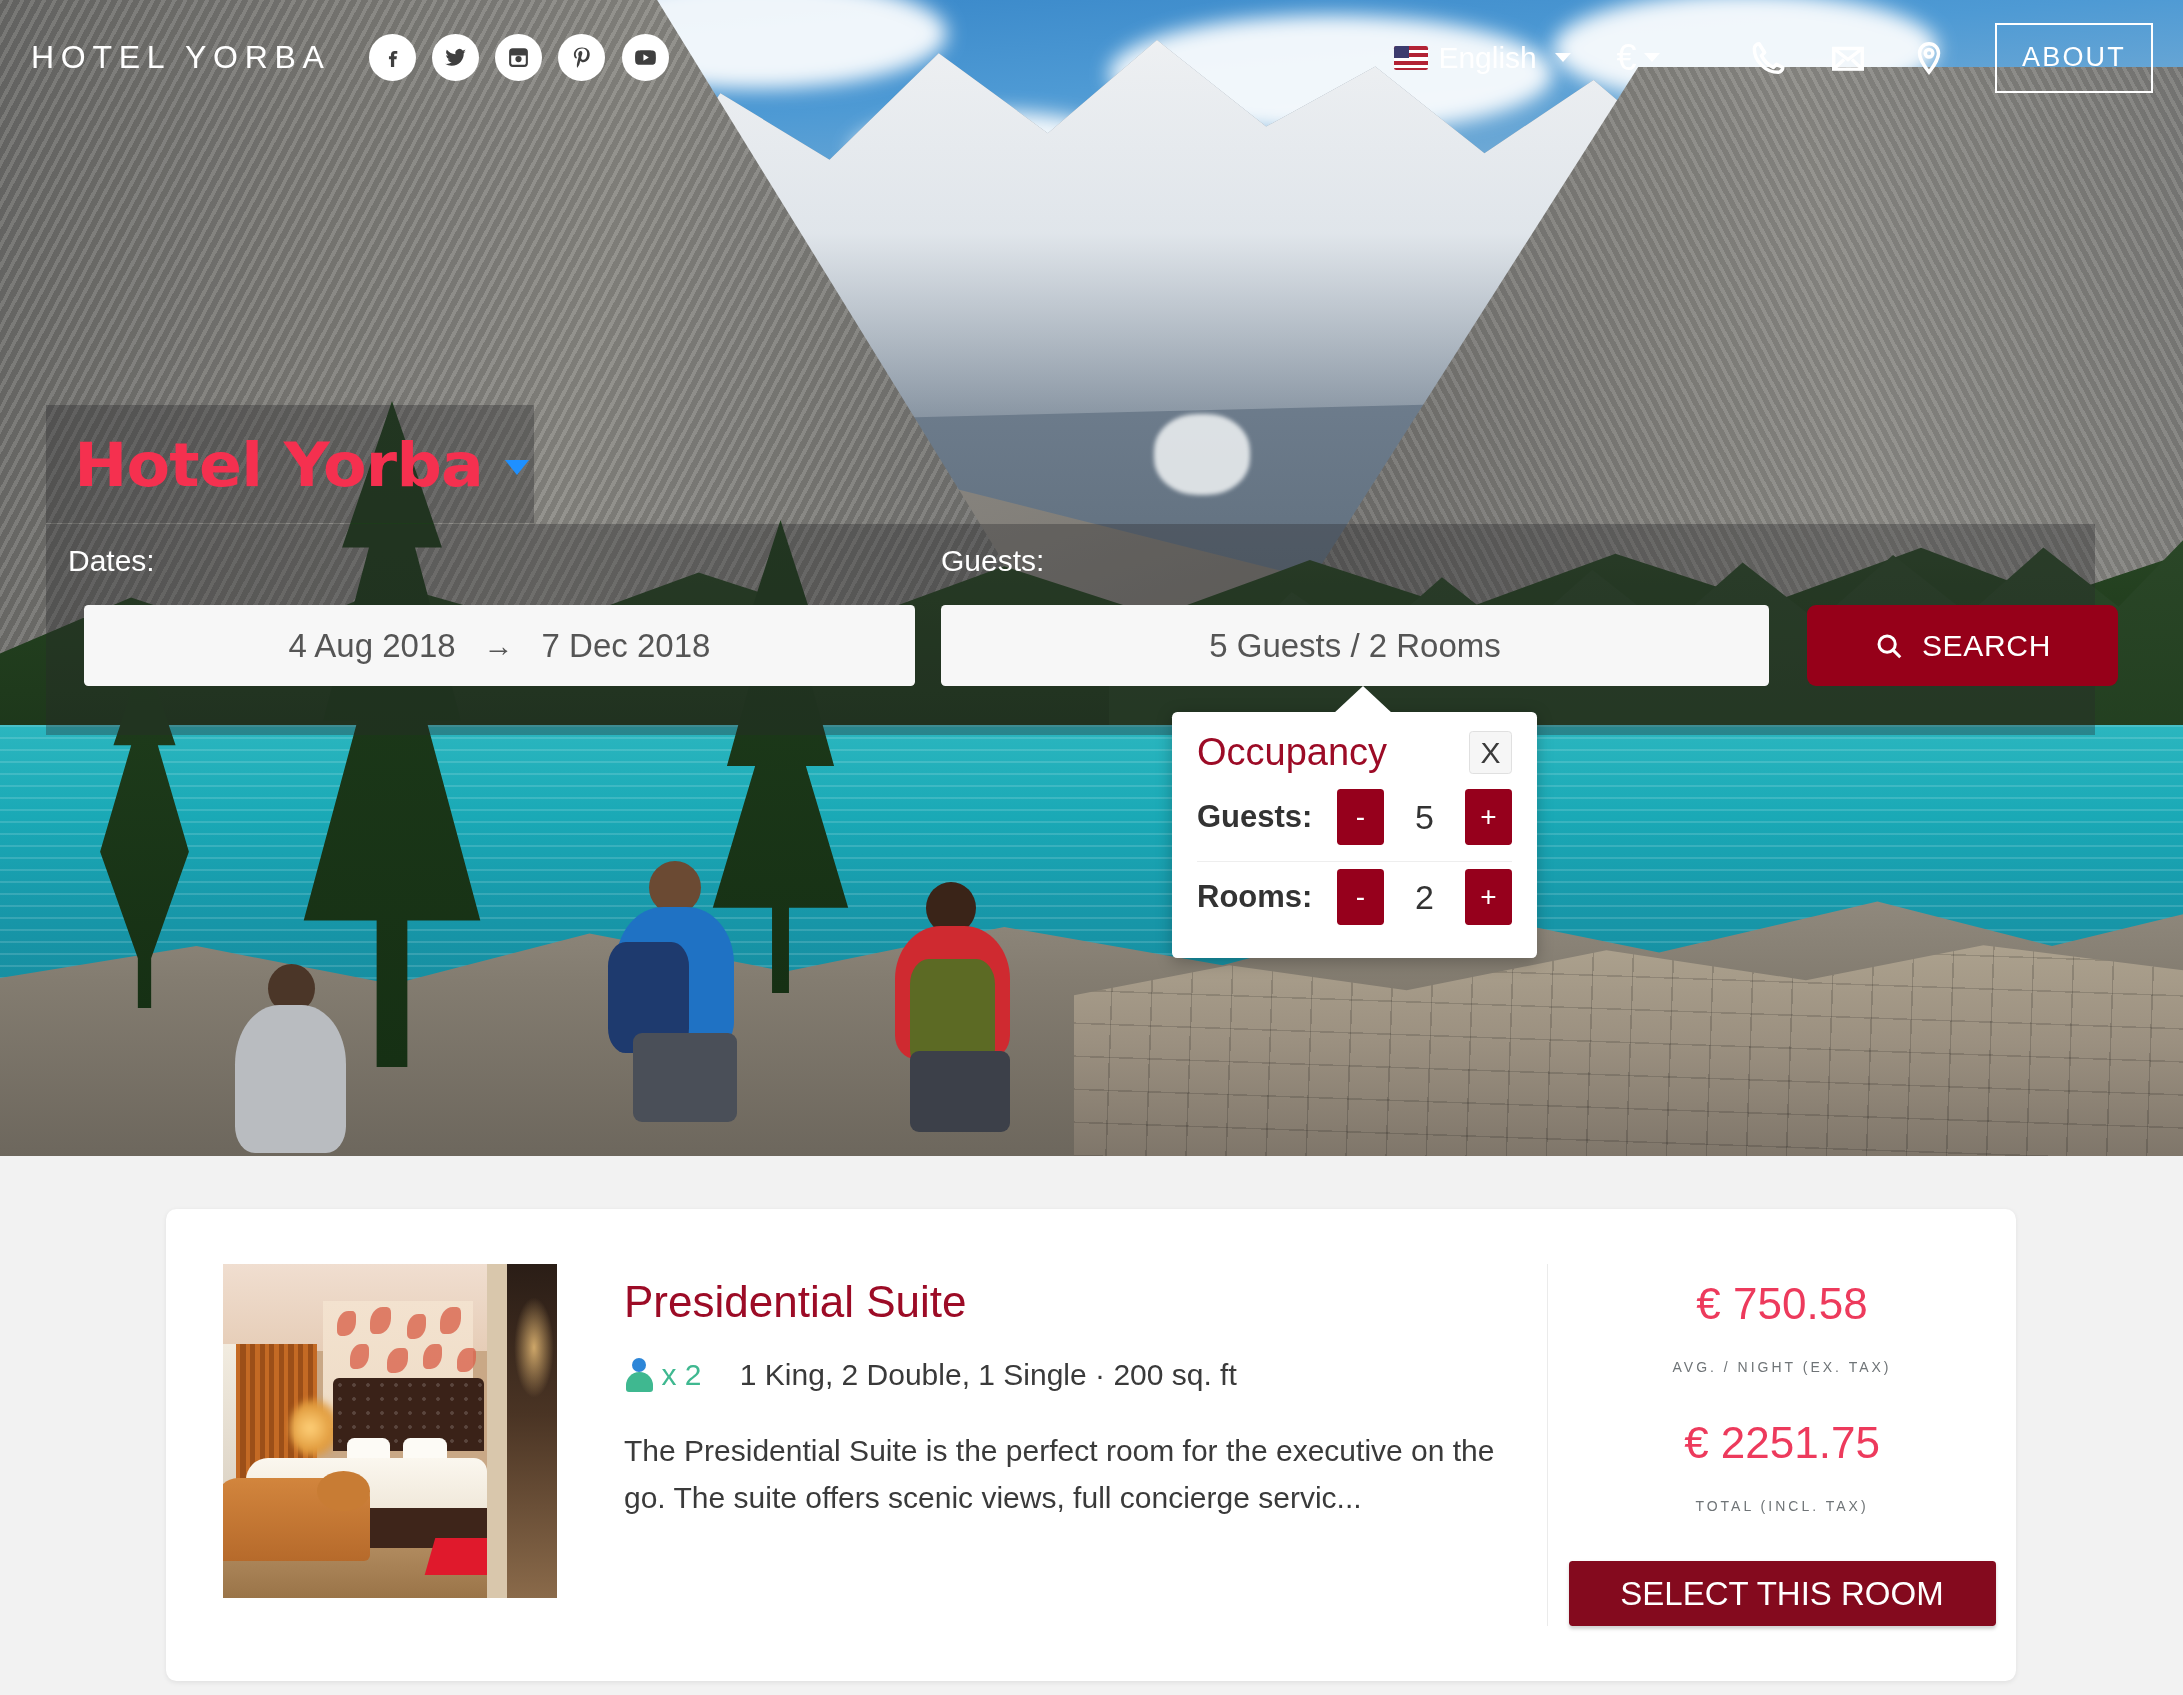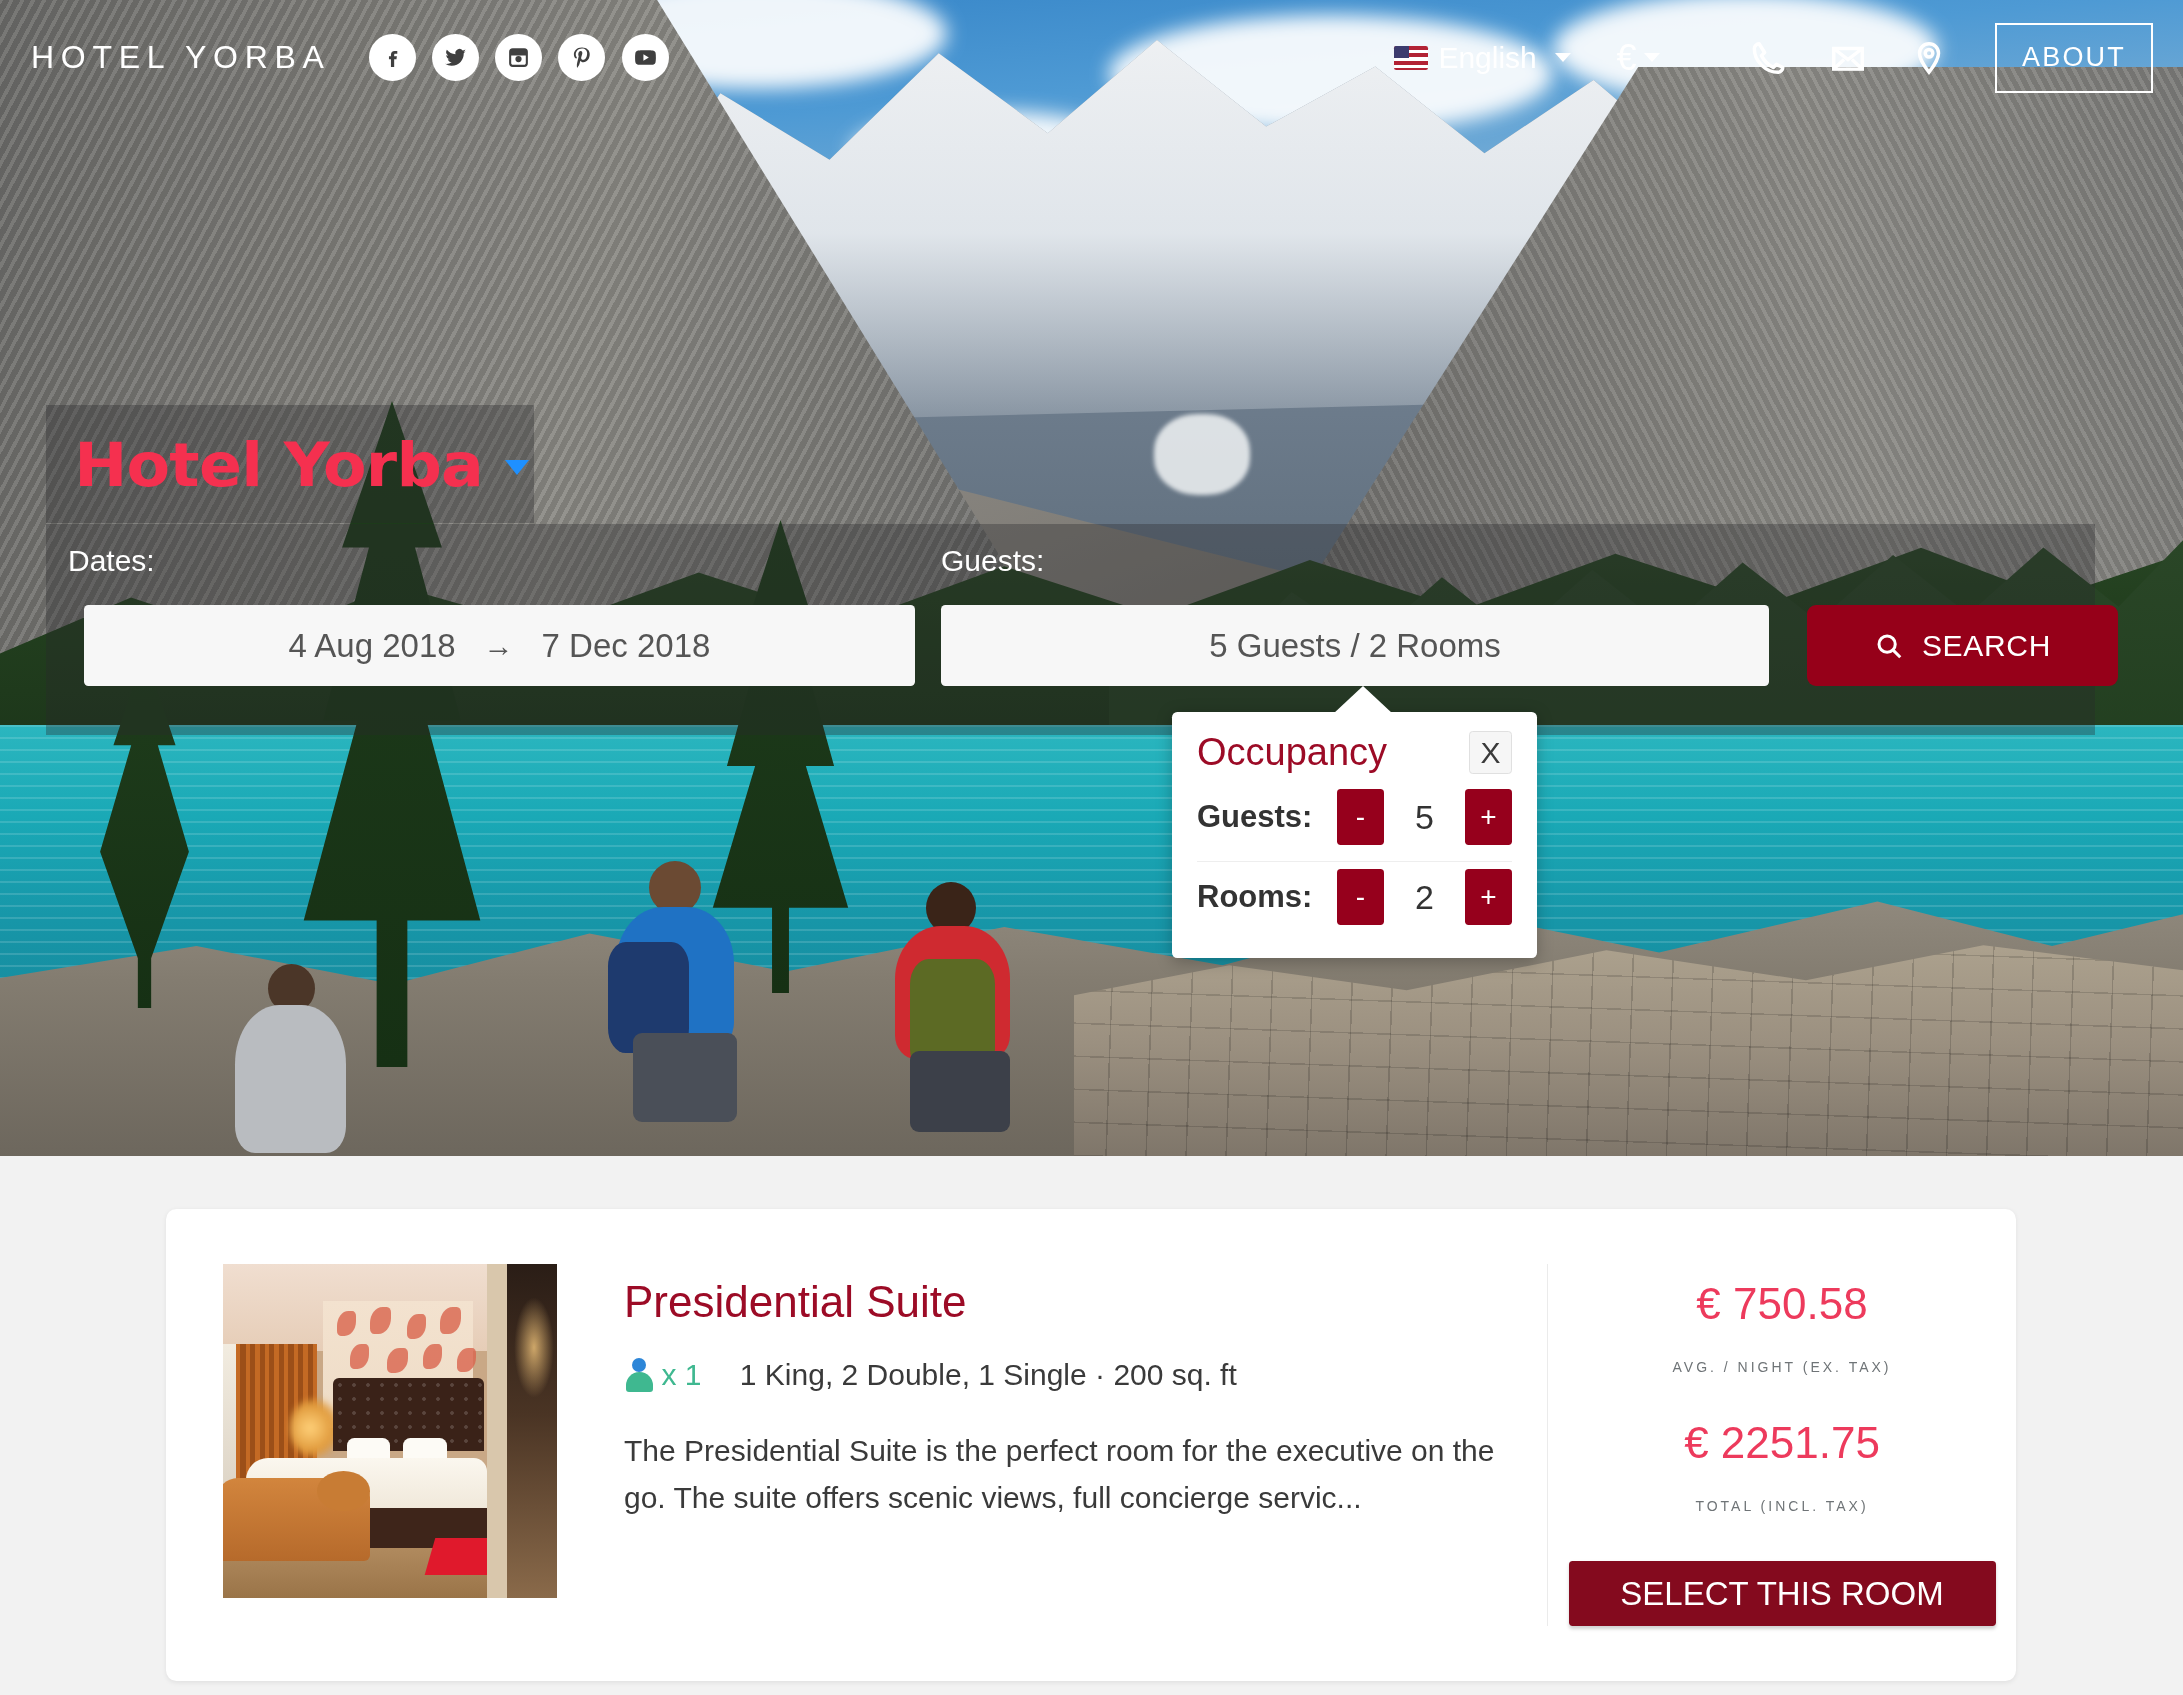--- a/index.html
+++ b/index.html
@@ -575,21 +575,21 @@
     </div>
 
     <div class="room-mid">
       <div class="room-title">Presidential Suite</div>
 
       <div class="room-meta">
         <span class="guest-ico">
           <span class="gh"></span>
             <span class="gb"></span>
         </span>
-        <span class="guest-count">x 1</span>
+        <span class="guest-count">x 2</span>
         <span class="room-specs">1 King, 2 Double, 1 Single · 200 sq. ft</span>
       </div>
 
       <div class="room-desc">The Presidential Suite is the perfect room for the executive on the go. The suite offers scenic views, full concierge servic...</div>
     </div>
 
     <div class="room-right">
       <div class="price">€ 750.58</div>
       <div class="price-lbl">AVG. / NIGHT (EX. TAX)</div>
 

